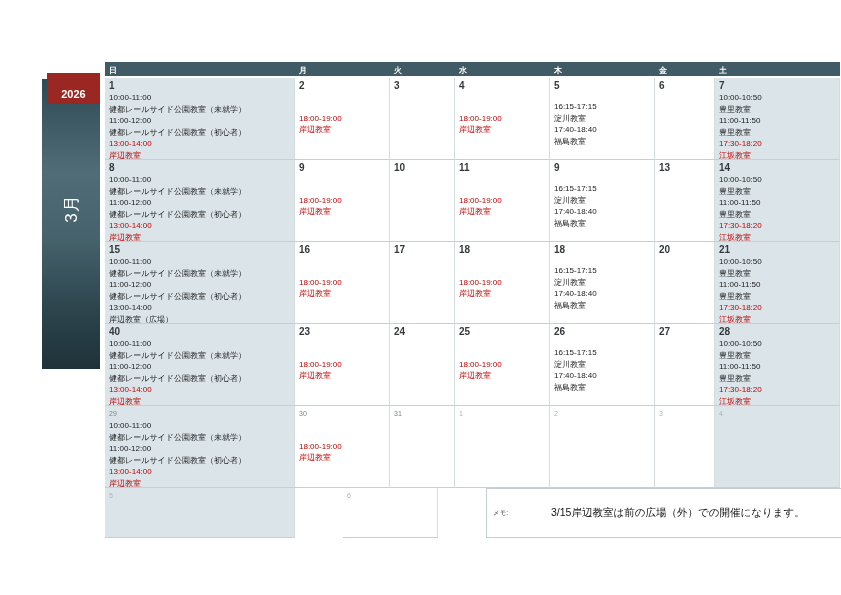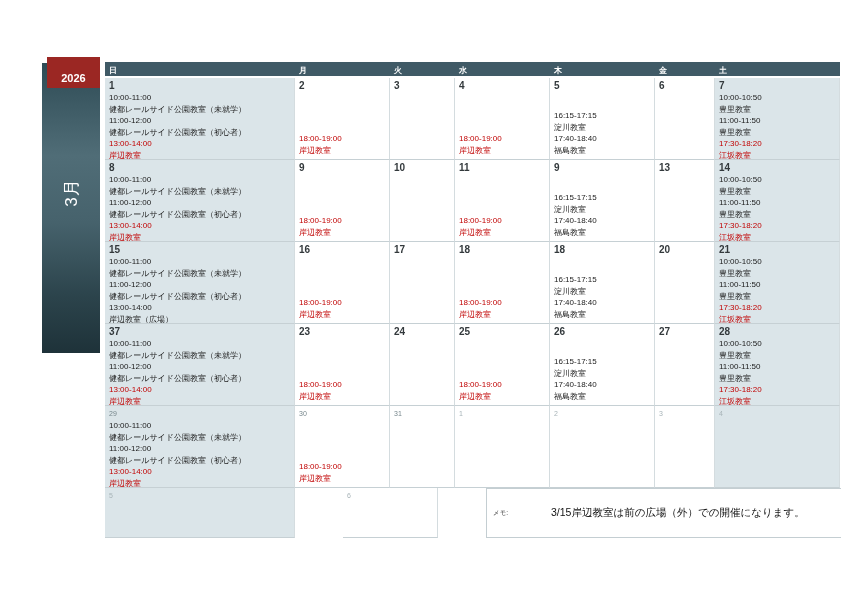--- a/index.html
+++ b/index.html
@@ -1,39 +1,39 @@
 <!DOCTYPE html>
 <html style="--header_bg: #405a66; --weekend_bg: #dbe5e9; --red: #c00000; --year_box: #9b2723;"><head>
 <meta charset="utf-8">
 <style>
   html,body{margin:0;padding:0;background:#fff;}
   body{width:841px;height:595px;position:relative;font-family:"Liberation Sans","DejaVu Sans",sans-serif;overflow:hidden;}
 
   
-  .banner{position:absolute;left:42px;top:63px;width:58px;height:290px;
+  .banner{position:absolute;left:42px;top:79px;width:58px;height:290px;
     background:linear-gradient(180deg,#2e4b55 0%,#506d77 32%,#46626c 55%,#2c444c 80%,#1e3239 100%);}
   .year-box{position:absolute;left:5px;top:-6px;width:53px;height:31px;background:var(--year_box,#9b2723);
     color:#fff;font-size:11px;font-weight:700;display:flex;align-items:flex-end;justify-content:center;
     padding-bottom:4px;box-sizing:border-box;}
   .month-label{position:absolute;top:118px;left:0;width:100%;text-align:center;color:#fff;
     font-size:17px;letter-spacing:1px;transform:rotate(-90deg);white-space:nowrap;}
 
   
   .calendar{position:absolute;left:105px;top:62px;width:735px;}
   .weekday-row,.week-row{display:grid;grid-template-columns:190px 95px 65px 95px 105px 60px 125px;}
   .weekday-row{height:16px;background:var(--header_bg,#405a66);border-bottom:2px solid #fff;box-sizing:border-box;}
   .wd{color:#fff;font-size:8px;font-weight:700;padding:3px 0 0 4px;box-sizing:border-box;}
   .week-row{height:82px;}
   .cell{position:relative;box-sizing:border-box;border-right:1px solid #d4dcdf;border-bottom:1px solid #c6d0d4;
     padding:2px 0 0 4px;display:flex;flex-direction:column;overflow:hidden;background:#fff;}
   .cell.weekend{background:var(--weekend_bg,#dbe5e9);}
   .dnum{font-size:10px;font-weight:700;color:#33393c;height:12px;line-height:12px;}
   .dnum.small{font-size:7px;font-weight:400;color:#77878c;}
   .cell.dim .dnum{color:#a8b4b8;}
-  .events{flex:1;display:flex;flex-direction:column;justify-content:flex-end;padding-bottom:3px;}
+  .events{flex:1;display:flex;flex-direction:column;justify-content:center;padding-bottom:3px;}
   .ev{font-size:8px;line-height:11.5px;white-space:nowrap;color:#1a1a1a;}
   .ev.red{color:var(--red,#c00000);}
   .ev-time{margin-right:6px;}
 
   
   .footer-row{display:grid;grid-template-columns:190px 95px 450px;height:50px;gap:48px;}
   .footer-row .cell{padding-top:2px;}
   .memo{box-sizing:border-box;border:1px solid #c4ced2;background:#fff;display:flex;align-items:center;padding-left:6px;}
   .memo-label{font-size:6.5px;color:#333;width:58px;flex:none;}
   .memo-text{font-size:10.5px;color:#111;}
@@ -278,21 +278,21 @@
             </div>
             <div class="ev red">
               <div class="ev-time">17:30-18:20</div>
               <div class="ev-title">江坂教室</div>
             </div>
           </div>
         </div>
       </div>
       <div class="week-row">
         <div class="cell weekend">
-          <div class="dnum">37</div>
+          <div class="dnum">40</div>
           <div class="events">
             <div class="ev">
               <div class="ev-time">10:00-11:00</div>
               <div class="ev-title">健都レールサイド公園教室（未就学）</div>
             </div>
             <div class="ev">
               <div class="ev-time">11:00-12:00</div>
               <div class="ev-title">健都レールサイド公園教室（初心者）</div>
             </div>
             <div class="ev red">

